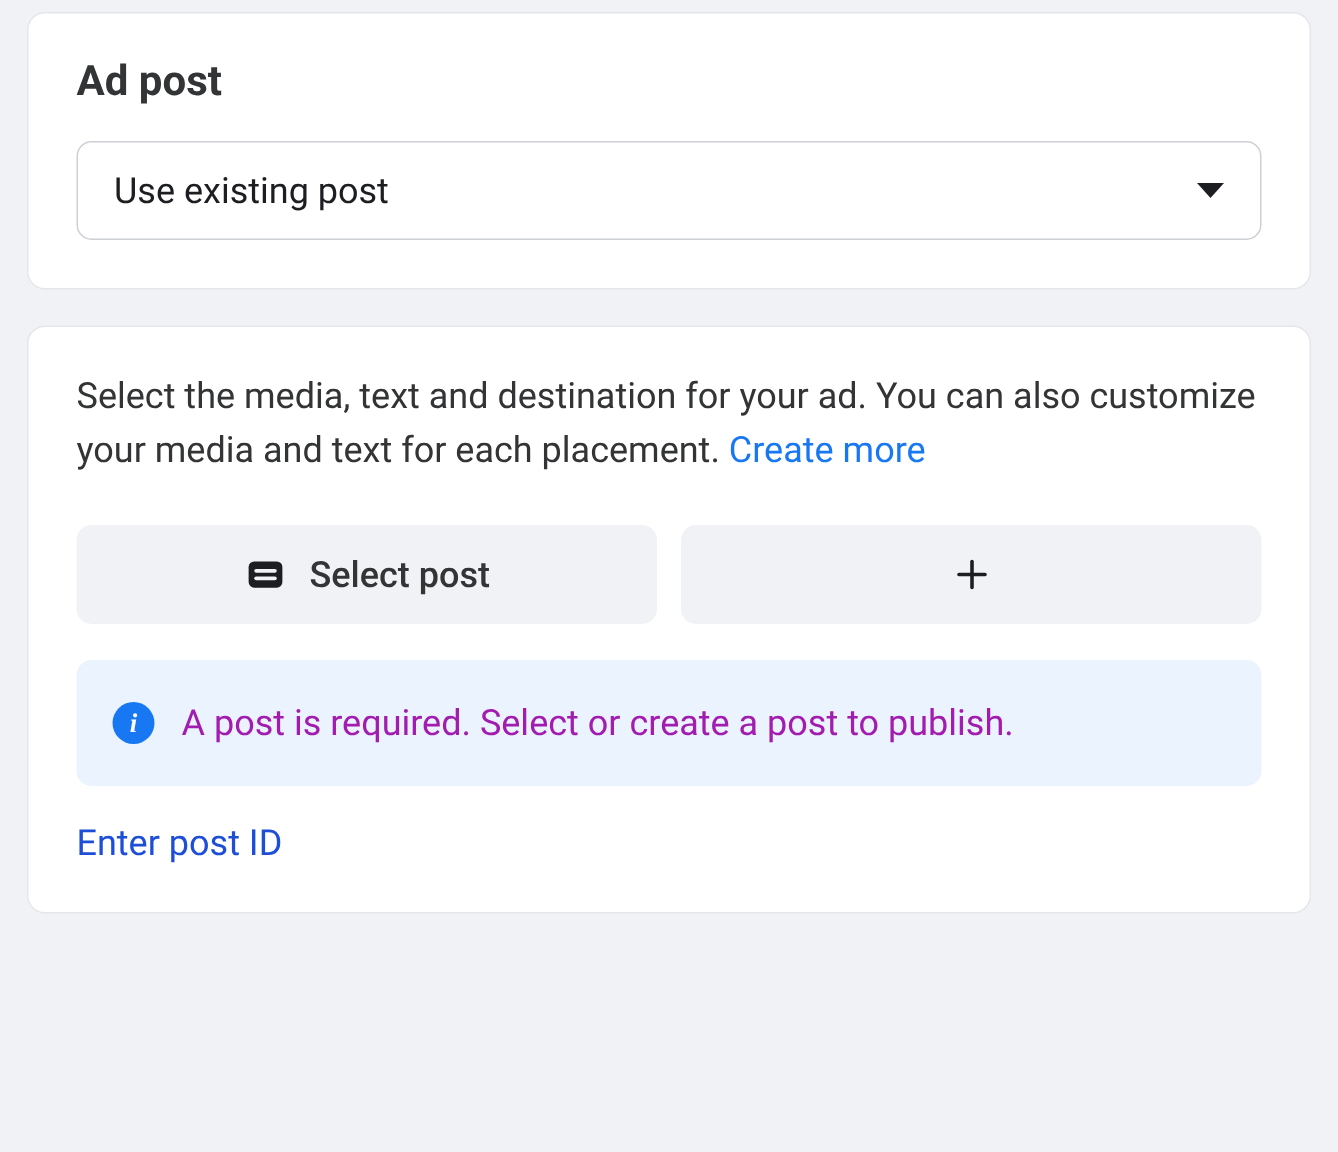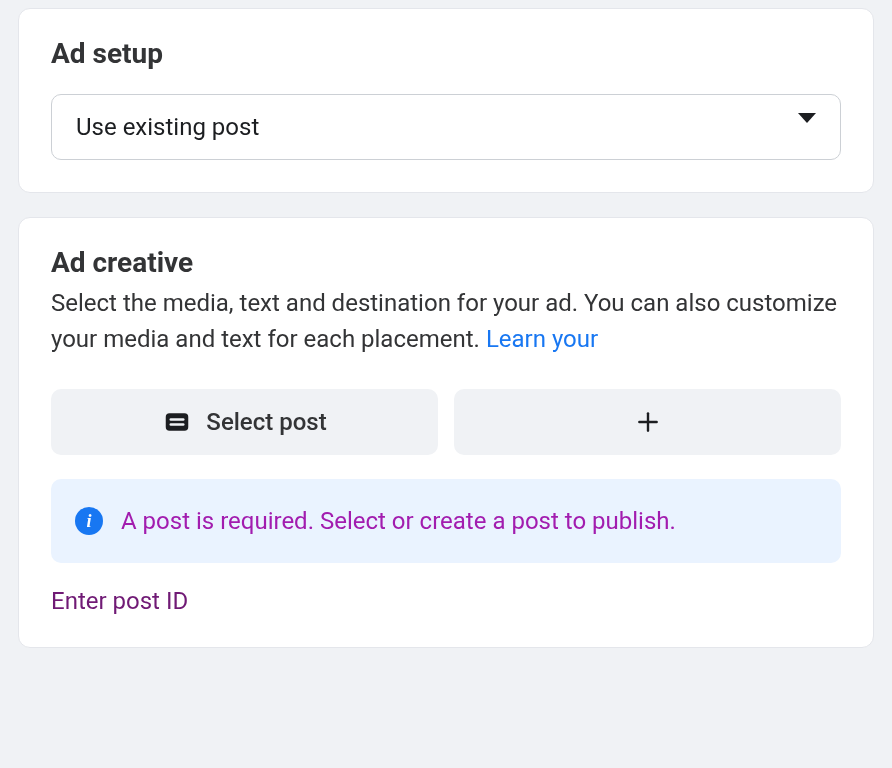--- a/index.html
+++ b/index.html
@@ -39,21 +39,21 @@
       color: #1877f2;
       cursor: pointer;
       text-decoration: none;
     }
     .select-box {
       width: 100%;
       border: 1px solid #ccd0d5;
       border-radius: 10px;
       padding: 18px 24px;
       display: flex;
-      align-items: flex-start;
+      align-items: center;
       justify-content: space-between;
       cursor: pointer;
       background: #ffffff;
     }
     .select-box-text {
       font-size: 24px;
       color: #1c1e21;
     }
     .caret {
       width: 0;
@@ -105,43 +105,42 @@
       font-weight: 700;
       font-size: 18px;
       font-family: Georgia, serif;
       font-style: italic;
     }
     .info-text {
       font-size: 24px;
       color: #a21caf;
     }
     .text-link {
-      color: #701a75;
+      color: #1d4ed8;
       font-size: 24px;
       cursor: pointer;
     }
     .icon-svg {
       flex-shrink: 0;
     }
   </style>
 </head>
 <body>
 
 <div class="card">
-  <h2 class="card-title">Ad setup</h2>
+  <h2 class="card-title">Ad post</h2>
   <div class="select-box">
     <span class="select-box-text">Use existing post</span>
     <span class="caret"></span>
   </div>
 </div>
 
 <div class="card">
-  <h2 class="card-title tight">Ad creative</h2>
   <p class="description">
-    <span>Select the media, text and destination for your ad. You can also customize your media and text for each placement. </span><a class="link">Learn your</a>
+    <span>Select the media, text and destination for your ad. You can also customize your media and text for each placement. </span><a class="link">Create more</a>
   </p>
 
   <div class="button-row">
     <button class="action-button">
       <svg class="icon-svg" width="30" height="30" viewBox="0 0 24 24" fill="none">
         <rect x="3" y="5" width="18" height="14" rx="3" fill="#1c1e21"></rect>
         <rect x="6" y="9" width="12" height="2" rx="1" fill="#f0f2f5"></rect>
         <rect x="6" y="13" width="12" height="2" rx="1" fill="#f0f2f5"></rect>
       </svg>
       <span>Select post</span>

